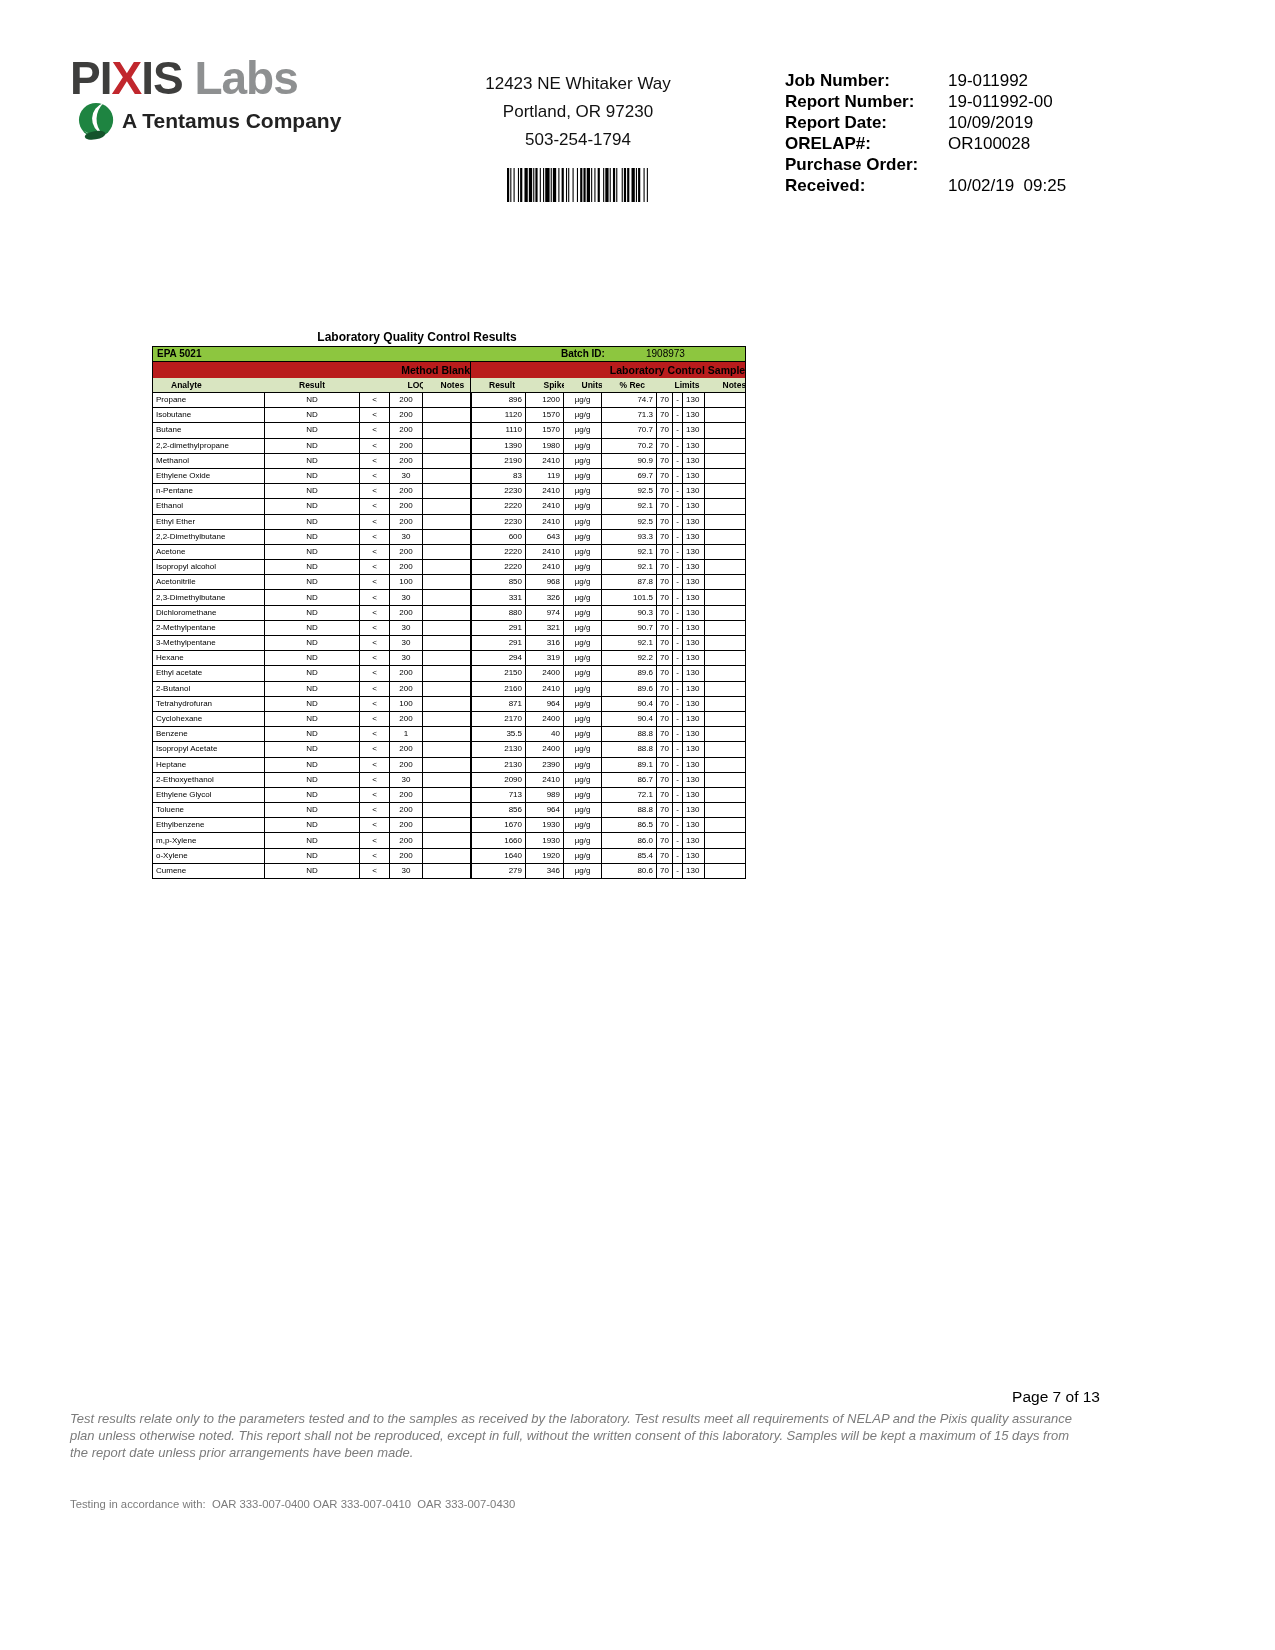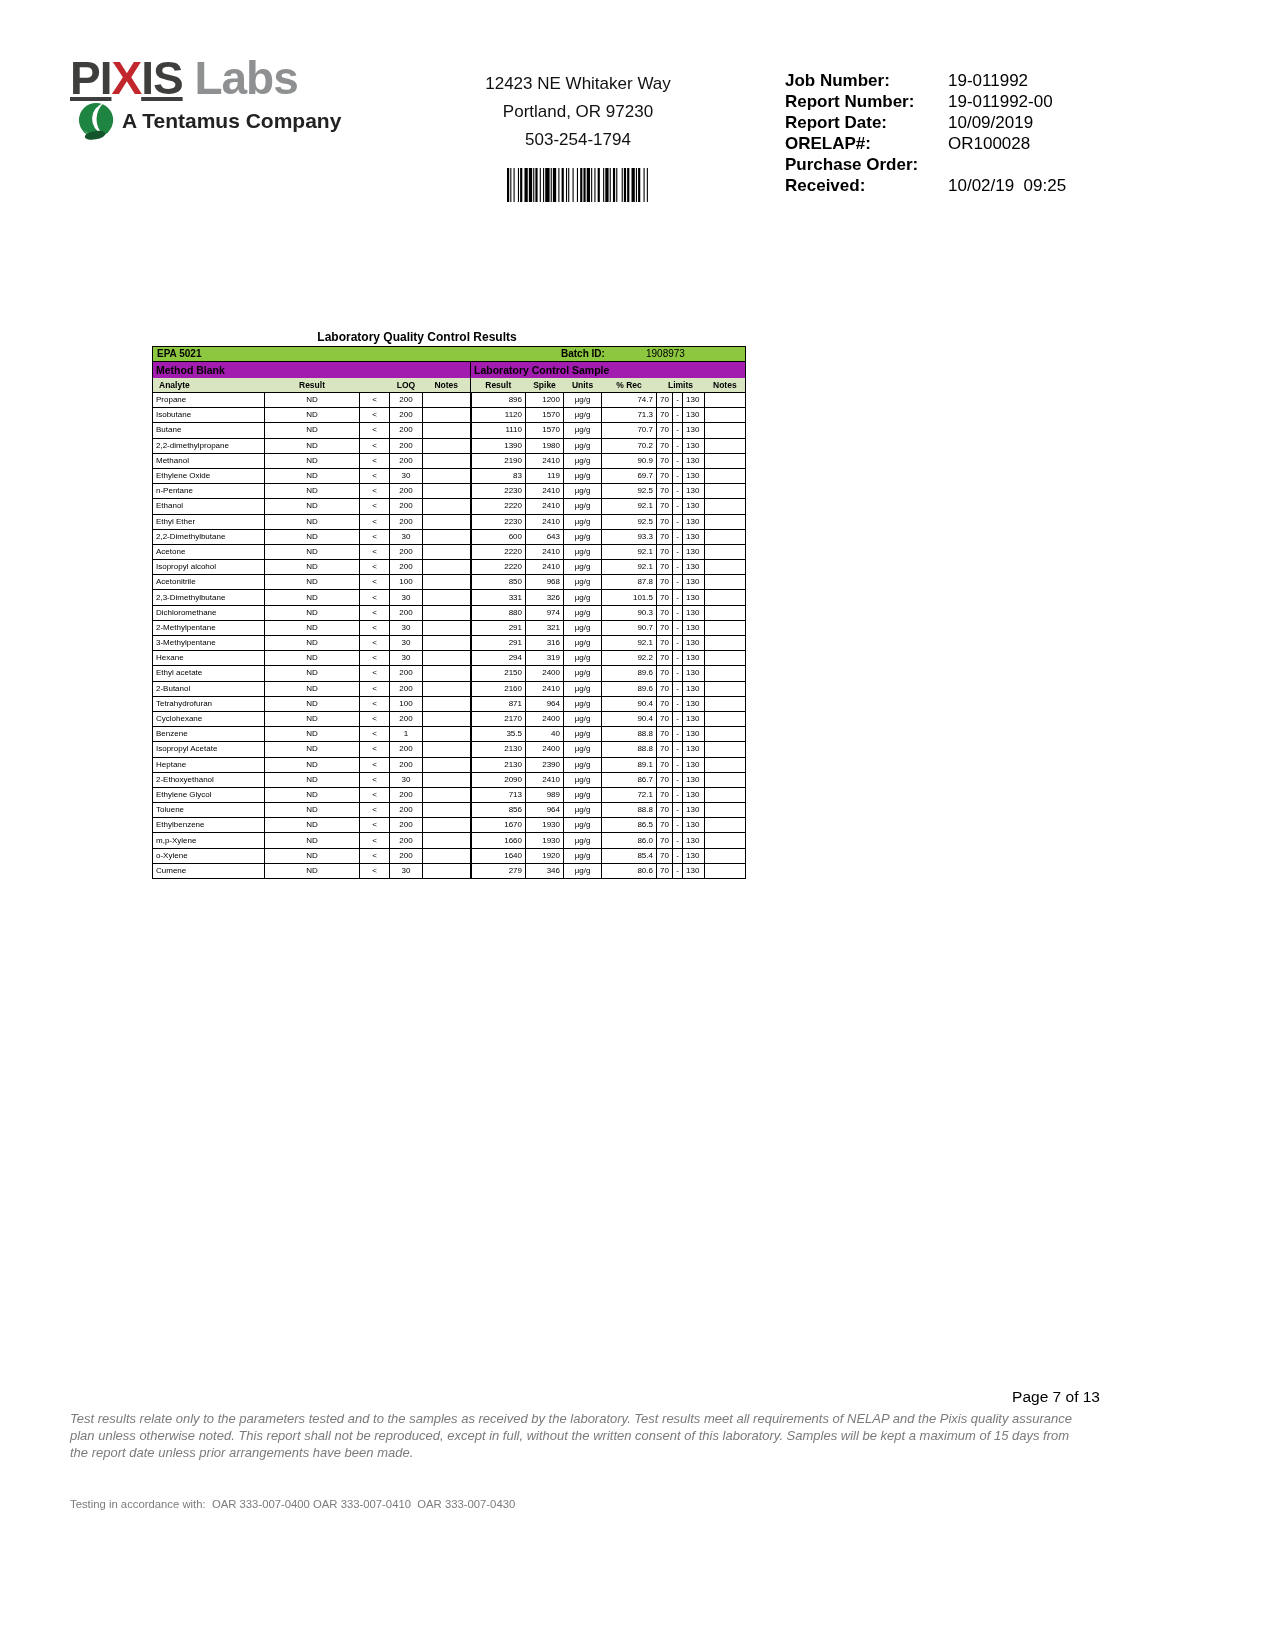--- a/index.html
+++ b/index.html
@@ -6,21 +6,21 @@
   html,body { background:#e8e8e8; }
   .page {
     position:relative; width:1275px; height:1650px; margin:0 auto;
     background:#ffffff; font-family:"Liberation Sans", sans-serif; color:#000;
     overflow:hidden;
   }
 
   
   .logo { position:absolute; left:70px; top:56px; }
   .logo-line1 { font-weight:bold; font-size:46px; letter-spacing:-1px; line-height:44px; }
-  .lg-dark { color:#3e3e3d;text-decoration:underline; }
+  .lg-dark { color:#3e3e3d; }
   .lg-red  { color:#c1272d; }
   .lg-gray { color:#8e9091; font-weight:bold; }
   .logo-line2 { display:flex; align-items:center; margin-top:2px; margin-left:8px; }
   .leaf { width:38px; height:38px; display:inline-block; }
   .tagline { font-weight:bold; font-size:21px; color:#222; margin-left:6px; }
 
   .addr { position:absolute; left:438px; top:70px; width:280px; text-align:center;
           font-size:17px; line-height:28px; color:#111; }
   .barcode { margin:14px auto 0 auto; width:142px; height:34px; }
 
@@ -35,26 +35,26 @@
   table.qc-tbl { width:593px; border-collapse:collapse; table-layout:fixed;
                  border:1.5px solid #000; }
   .qc-tbl th, .qc-tbl td { overflow:hidden; white-space:nowrap; }
 
   tr.bar th { background:#8dc63f; height:15px; border-bottom:1px solid #000;
               font-size:10px; font-weight:bold; text-align:center; position:relative; }
   .bar-method { position:absolute; left:4px; top:1px; }
   .bar-batch-label { position:absolute; left:408px; top:1px; }
   .bar-batch-id { position:absolute; left:493px; top:1px; font-weight:normal; }
 
-  tr.sections th { background:#a21caf; height:16px; font-size:10.5px; font-weight:bold;
-                   text-align:left; padding-left:3px; }
+  tr.sections th { background:#b91c1c; height:16px; font-size:10.5px; font-weight:bold;
+                   text-align:right; padding-left:3px; }
   th.sec-right { border-left:1.5px solid #000; }
 
   tr.cols th { background:#d9e5c1; height:15px; font-size:8.5px; font-weight:bold;
-               border-bottom:1.5px solid #000; padding:0 6px; }
+               border-bottom:1.5px solid #000; padding:0 18px; }
   tr.cols th.h-analyte { text-align:left; }
   tr.cols th { text-align:center; }
   tr.cols th.h-divider { border-left:1.5px solid #000; }
 
   tbody.qc-body td { border:1px solid #000; font-size:8px; height:15.2px;
                      padding:0 3px; line-height:1; }
   td.c-analyte { text-align:left; }
   td.c-mb-result, td.c-op, td.c-loq, td.c-units, td.c-lo, td.c-dash { text-align:center; }
   td.c-result, td.c-spike, td.c-rec { text-align:right; }
   td.c-hi { text-align:left; padding-left:2px; }

